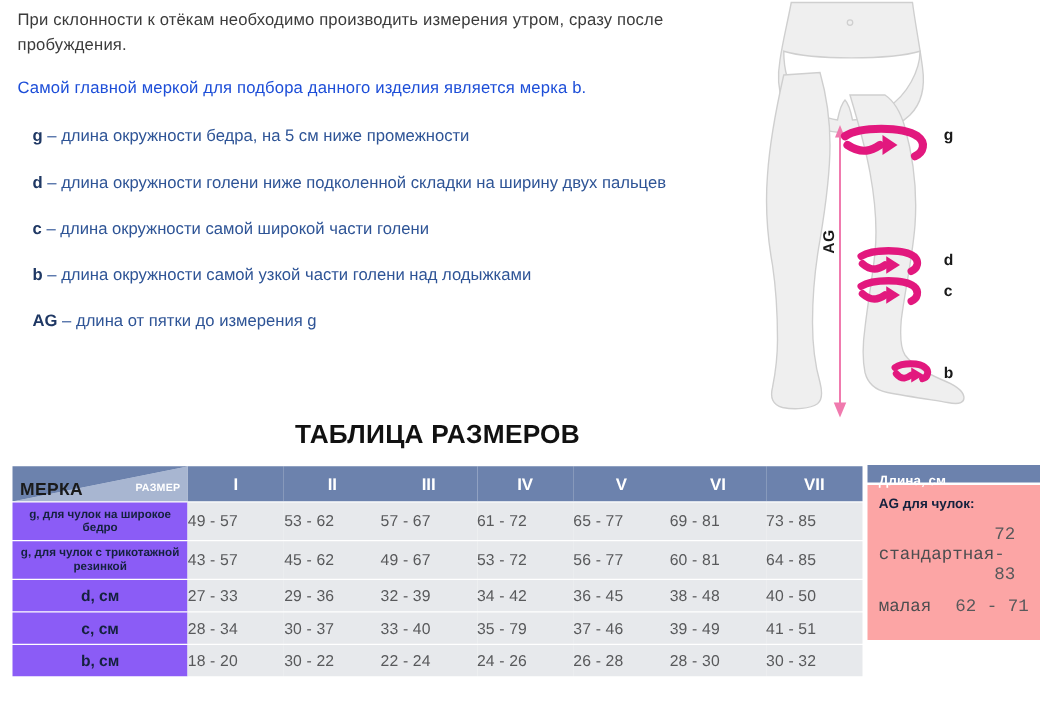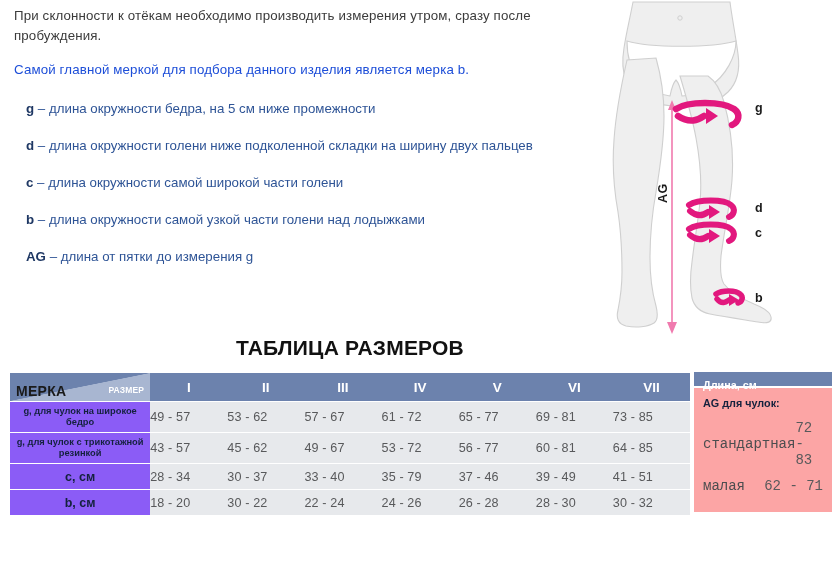--- a/index.html
+++ b/index.html
@@ -291,20 +291,30 @@
       <td class="rowlabel">g, для чулок с трикотажной резинкой</td>
       <td class="datacell">43 - 57</td>
       <td class="datacell">45 - 62</td>
       <td class="datacell">49 - 67</td>
       <td class="datacell">53 - 72</td>
       <td class="datacell">56 - 77</td>
       <td class="datacell">60 - 81</td>
       <td class="datacell">64 - 85</td>
     </tr>
     <tr>
+      <td class="rowlabel big">d, см</td>
+      <td class="datacell">27 - 33</td>
+      <td class="datacell">29 - 36</td>
+      <td class="datacell">32 - 39</td>
+      <td class="datacell">34 - 42</td>
+      <td class="datacell">36 - 45</td>
+      <td class="datacell">38 - 48</td>
+      <td class="datacell">40 - 50</td>
+    </tr>
+    <tr>
       <td class="rowlabel big">c, см</td>
       <td class="datacell">28 - 34</td>
       <td class="datacell">30 - 37</td>
       <td class="datacell">33 - 40</td>
       <td class="datacell">35 - 79</td>
       <td class="datacell">37 - 46</td>
       <td class="datacell">39 - 49</td>
       <td class="datacell">41 - 51</td>
     </tr>
     <tr>

